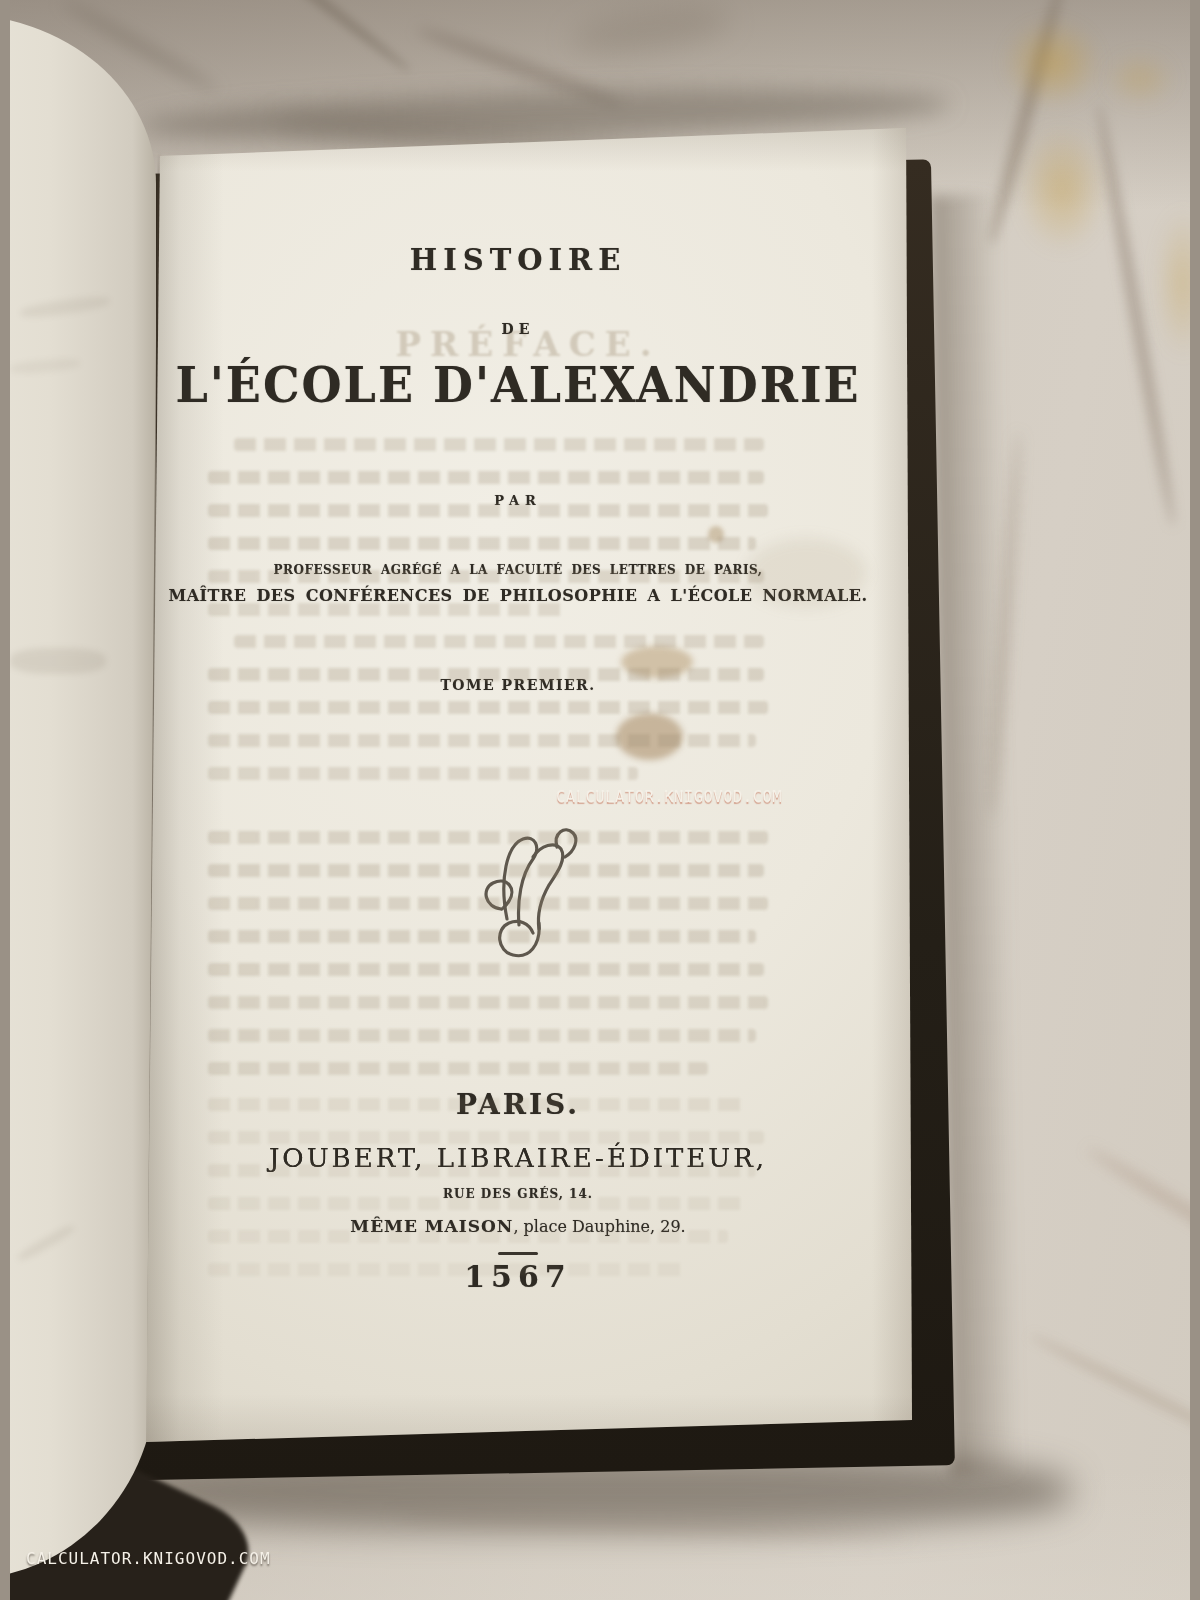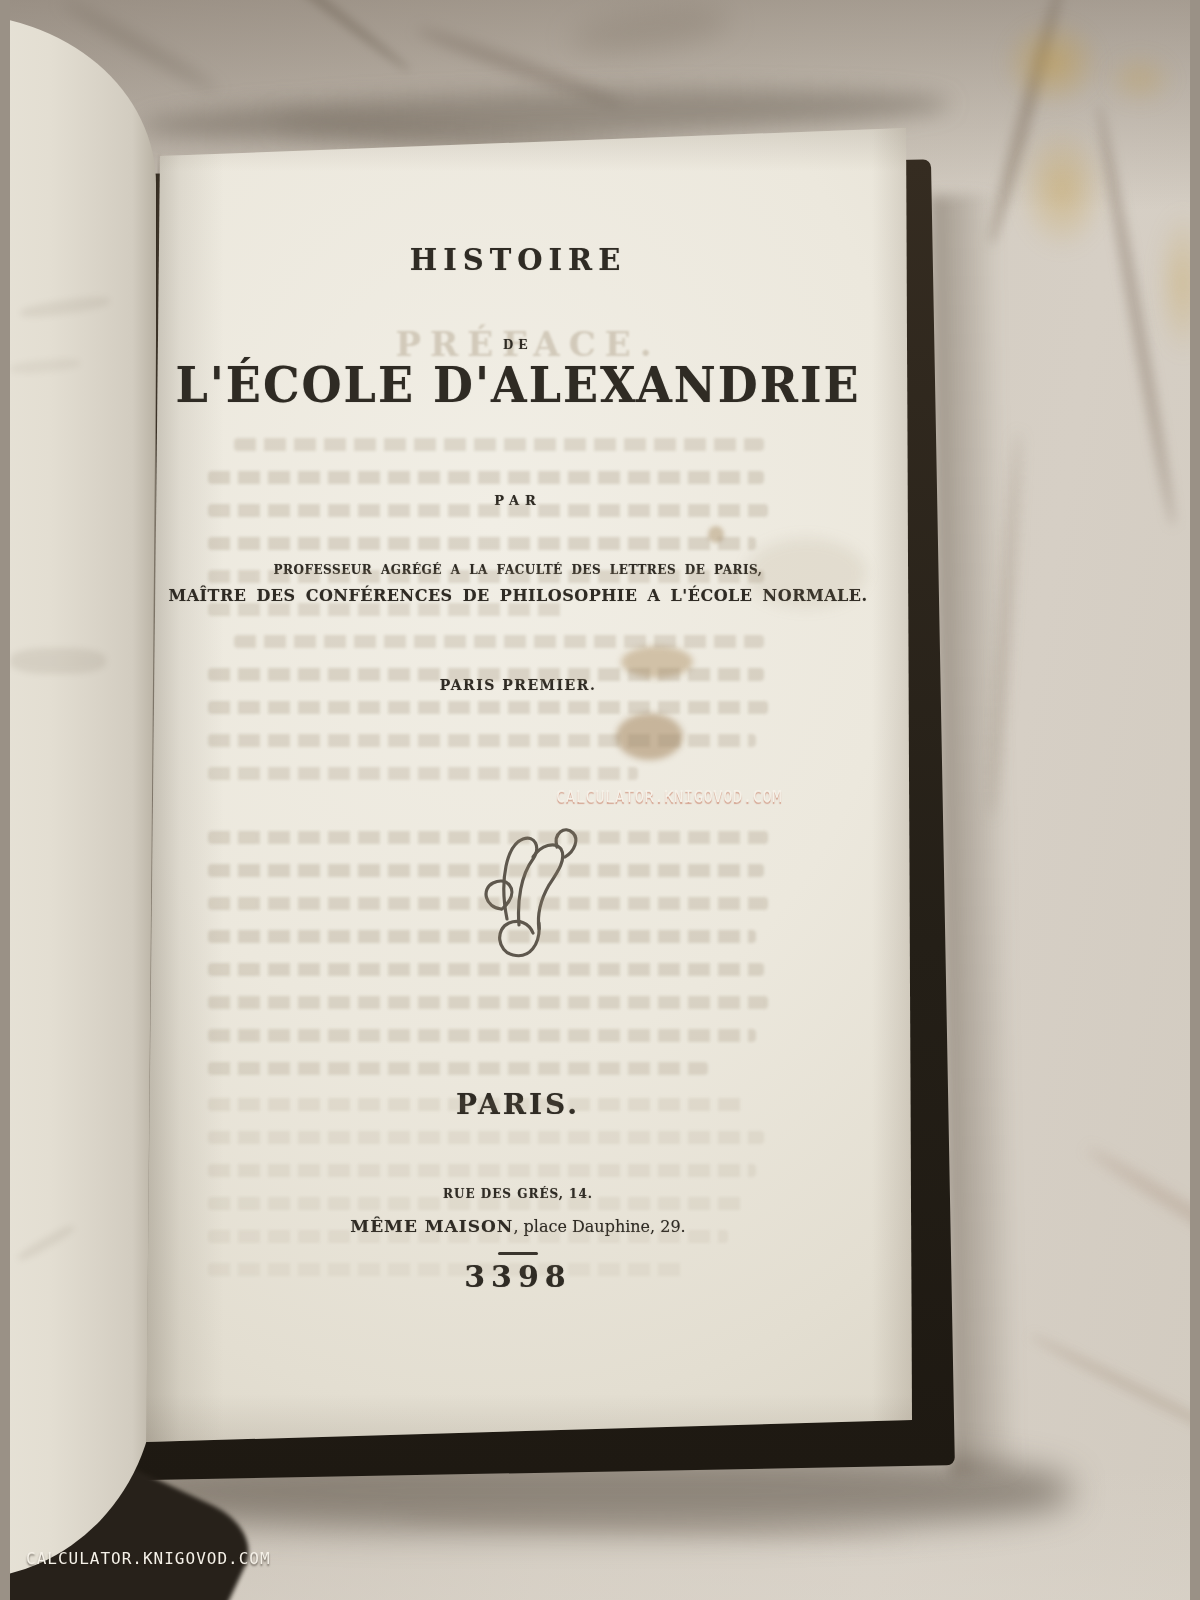--- a/index.html
+++ b/index.html
@@ -33,21 +33,21 @@
     clip-path:polygon(14px 30px,760px 2px,766px 1294px,0px 1316px);
     background:
       linear-gradient(90deg,rgba(90,80,65,.30) 0px,rgba(90,80,65,.10) 34px,rgba(90,80,65,0) 78px),
       linear-gradient(270deg,rgba(110,95,78,.22) 0px,rgba(110,95,78,0) 44px),
       linear-gradient(180deg,rgba(110,98,82,.18) 0px,rgba(110,98,82,0) 46px),
       linear-gradient(0deg,rgba(110,98,82,.15) 0px,rgba(110,98,82,0) 50px),
       radial-gradient(120% 90% at 45% 30%,#f1eee5 0%,#ece8dd 45%,#e3ded1 75%,#d9d3c5 100%);}
   .pg-text{position:absolute;left:372px;transform:translateX(-50%);white-space:nowrap;
     color:#2f2b24;text-shadow:0 0 1px rgba(47,43,36,.35);line-height:1;}
   .t-histoire{top:120px;font-size:29px;font-weight:bold;letter-spacing:6px;}
-  .t-de{top:212px;font-size:14px;font-weight:bold;letter-spacing:5px;font-family:Liberation Serif, serif;}
+  .t-de{top:196px;font-size:14px;font-weight:bold;letter-spacing:5px;}
   .t-maintitle{top:236px;font-size:46px;font-weight:bold;letter-spacing:2px;transform:translateX(-50%) scaleY(1.04);}
   .t-par{top:368px;font-size:13px;font-weight:bold;letter-spacing:6px;}
   .t-author{top:392px;font-size:29px;font-weight:bold;letter-spacing:3px;}
   .t-prof1{top:438px;font-size:12px;font-weight:bold;letter-spacing:.5px;word-spacing:4px;}
   .t-prof2{top:462px;font-size:16px;font-weight:bold;letter-spacing:.5px;word-spacing:4px;}
   .t-tome{top:552px;font-size:14px;font-weight:bold;letter-spacing:1.5px;}
   .t-paris{top:965px;font-size:28px;font-weight:bold;letter-spacing:3px;}
   .t-joubert{top:1019px;font-size:26px;letter-spacing:3px;text-shadow:0 0 .6px #2f2b24;}
   .t-rue{top:1062px;font-size:12px;font-weight:bold;letter-spacing:1px;}
   .t-maison{top:1092px;font-size:16px;}
@@ -105,42 +105,43 @@
 
   <div class="abs title-page">
     <div class="ghost-heading">PRÉFACE.</div>
 
     <div class="pg-text t-histoire">HISTOIRE</div>
     <div class="pg-text t-de">DE</div>
     <div class="pg-text t-maintitle">L'ÉCOLE D'ALEXANDRIE</div>
     <div class="pg-text t-par">PAR</div>
     <div class="pg-text t-prof1">PROFESSEUR AGRÉGÉ A LA FACULTÉ DES LETTRES DE PARIS,</div>
     <div class="pg-text t-prof2">MAÎTRE DES CONFÉRENCES DE PHILOSOPHIE A L'ÉCOLE NORMALE.</div>
-    <div class="pg-text t-tome">PARIS PREMIER.</div>
+    <div class="pg-text t-tome">TOME PREMIER.</div>
 
     <svg class="monogram" width="104" height="142" viewBox="0 0 104 142" fill="none">
       <g stroke="#3f382e" stroke-width="3.2" stroke-linecap="round" opacity=".82">
         <path d="M24 86 C8 84 4 66 16 60 C30 53 40 66 32 78 C28 84 24 87 24 86"></path>
         <path d="M30 96 C22 56 30 22 46 16 C58 12 64 24 56 36 C44 52 40 78 42 102"></path>
         <path d="M56 34 C64 22 78 18 84 26 C90 36 80 50 72 62 C64 76 60 92 62 106"></path>
         <path d="M80 24 C76 10 88 2 96 10 C102 16 98 28 88 34"></path>
         <path d="M62 100 C64 122 52 136 36 132 C20 128 18 106 32 100 C42 96 52 100 56 110"></path>
       </g>
     </svg>
 
     <div class="stain" style="left:475px;top:520px;width:72px;height:32px;background:rgba(165,130,80,.40);filter:blur(3px);"></div>
     <div class="stain" style="left:470px;top:587px;width:67px;height:47px;background:rgba(150,115,70,.45);filter:blur(3px);"></div>
     <div class="stain" style="left:562px;top:400px;width:16px;height:17px;background:rgba(160,130,85,.40);filter:blur(2px);"></div>
     <div class="stain" style="left:600px;top:412px;width:120px;height:70px;background:rgba(150,130,100,.12);filter:blur(7px);"></div>
 
     <div class="pg-text t-paris">PARIS.</div>
+    <div class="pg-text t-joubert">JOUBERT, LIBRAIRE-ÉDITEUR,</div>
     <div class="pg-text t-rue">RUE DES GRÉS, 14.</div>
     <div class="pg-text t-maison"><b>MÊME MAISON</b><span>, place Dauphine, 29.</span></div>
     <div class="dash"></div>
-    <div class="pg-text t-year">3398</div>
+    <div class="pg-text t-year">1567</div>
   <div class="ghost-line" style="left: 88px; top: 312px; width: 530px; opacity: 0.9;"></div>
       <div class="ghost-line" style="left: 62px; top: 345px; width: 556px; opacity: 1;"></div>
       <div class="ghost-line" style="left: 62px; top: 378px; width: 560px; opacity: 0.95;"></div>
       <div class="ghost-line" style="left: 62px; top: 411px; width: 548px; opacity: 1;"></div>
       <div class="ghost-line" style="left: 62px; top: 444px; width: 556px; opacity: 0.9;"></div>
       <div class="ghost-line" style="left: 62px; top: 477px; width: 360px; opacity: 0.85;"></div>
       <div class="ghost-line" style="left: 88px; top: 509px; width: 530px; opacity: 0.9;"></div>
       <div class="ghost-line" style="left: 62px; top: 542px; width: 556px; opacity: 1;"></div>
       <div class="ghost-line" style="left: 62px; top: 575px; width: 560px; opacity: 0.95;"></div>
       <div class="ghost-line" style="left: 62px; top: 608px; width: 548px; opacity: 0.9;"></div>

